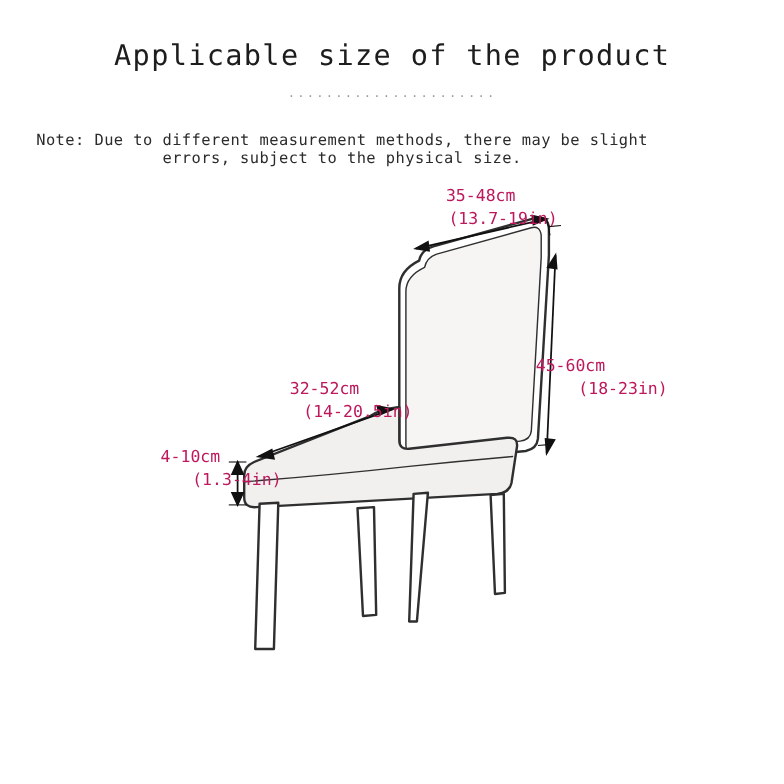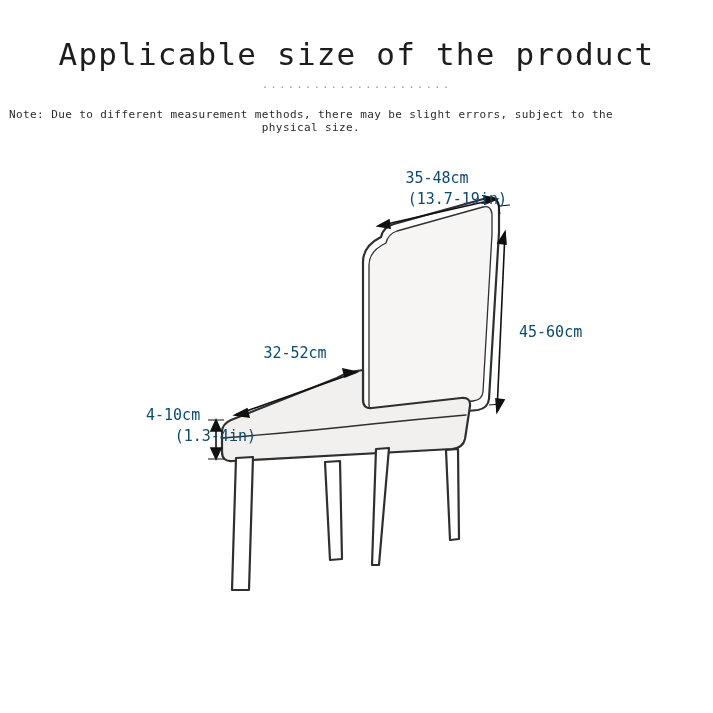--- a/index.html
+++ b/index.html
@@ -18,59 +18,59 @@
     position: relative;
     width: 713px;
     height: 713px;
   }
   .title {
     position: absolute;
     top: 36px;
     left: 0;
     width: 713px;
     text-align: center;
-    font-size: 31px;
+    font-size: 26px;
     letter-spacing: 1.2px;
     color: #1d1d1d;
     font-family: "DejaVu Sans Mono", monospace;
   }
   .dots {
     position: absolute;
     top: 78px;
     left: 0;
     width: 713px;
     text-align: center;
     font-size: 11px;
     letter-spacing: 2px;
     color: #9b9b9b;
   }
   .note {
     position: absolute;
-    top: 108px;
+    top: 120px;
     left: 0;
     width: 622px;
     text-align: center;
-    font-size: 11px;
+    font-size: 14px;
     letter-spacing: 0.4px;
     color: #2b2b2b;
     font-family: "DejaVu Sans Mono", monospace;
   }
   .dim {
     position: absolute;
     font-size: 15px;
     line-height: 1.38;
-    color: #0c4a6e;
+    color: #be185d;
     text-align: center;
     white-space: nowrap;
     font-family: "DejaVu Sans Mono", monospace;
   }
   .dim .l2 { display: block; text-align: right; }
   #dim-back-width  { top: 168px; left: 367px; width: 140px; }
   #dim-seat-width  { top: 343px; left: 215px; width: 160px; }
-  #dim-back-height { top: 322px; left: 487px; width: 120px; text-align: left; padding-left: 32px; }
+  #dim-back-height { top: 322px; left: 487px; width: 120px; text-align: left; }
   #dim-seat-height { top: 405px; left: 118px; width: 110px; text-align: left; margin-left: 28px; }
   svg.art {
     position: absolute;
     top: 0;
     left: 0;
   }
 </style>
 </head>
 <body>
 
@@ -132,24 +132,26 @@
     </g>
   </svg>
 
   <div class="dim" id="dim-back-width">
     <span>35-48cm</span>
     <span class="l2">(13.7-19in)</span>
   </div>
 
   <div class="dim" id="dim-seat-width">
     <span>32-52cm</span>
+    <span class="l2">(14-20.5in)</span>
   </div>
 
   <div class="dim" id="dim-back-height">
     <span>45-60cm</span>
+    <span class="l2">(18-23in)</span>
   </div>
 
   <div class="dim" id="dim-seat-height">
     <span>4-10cm</span>
     <span class="l2">(1.3-4in)</span>
   </div>
 
 </div>
 
 </body></html>

